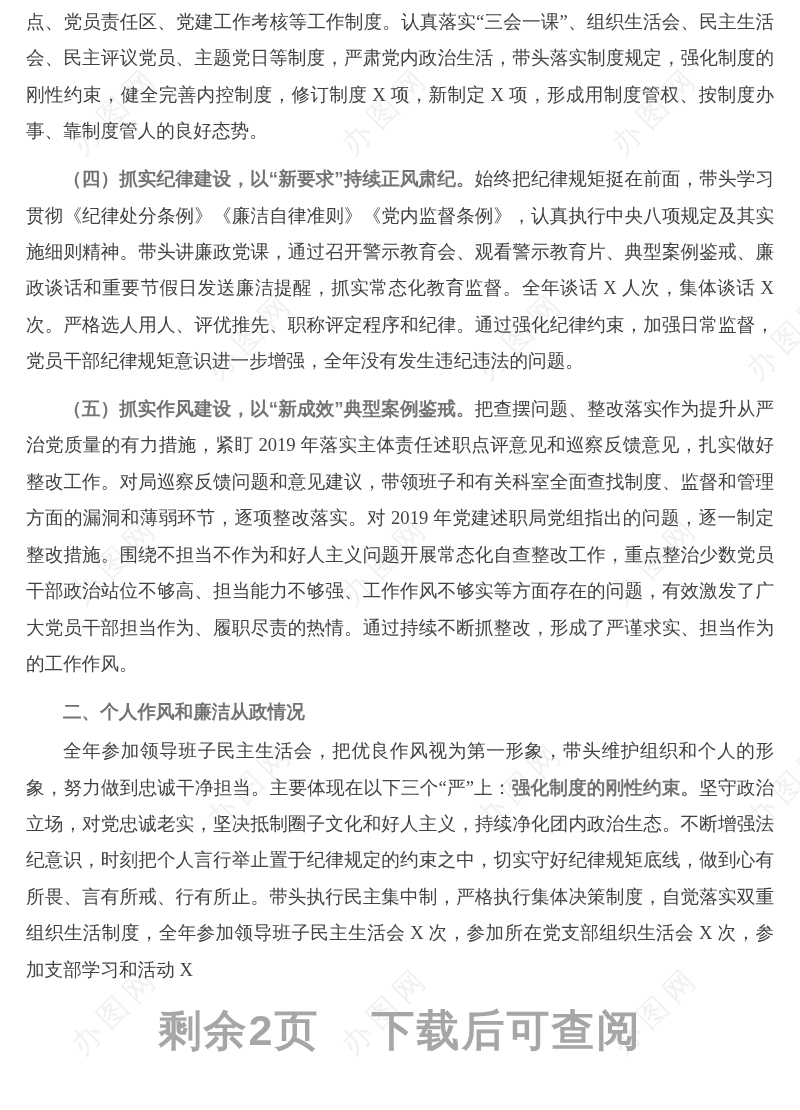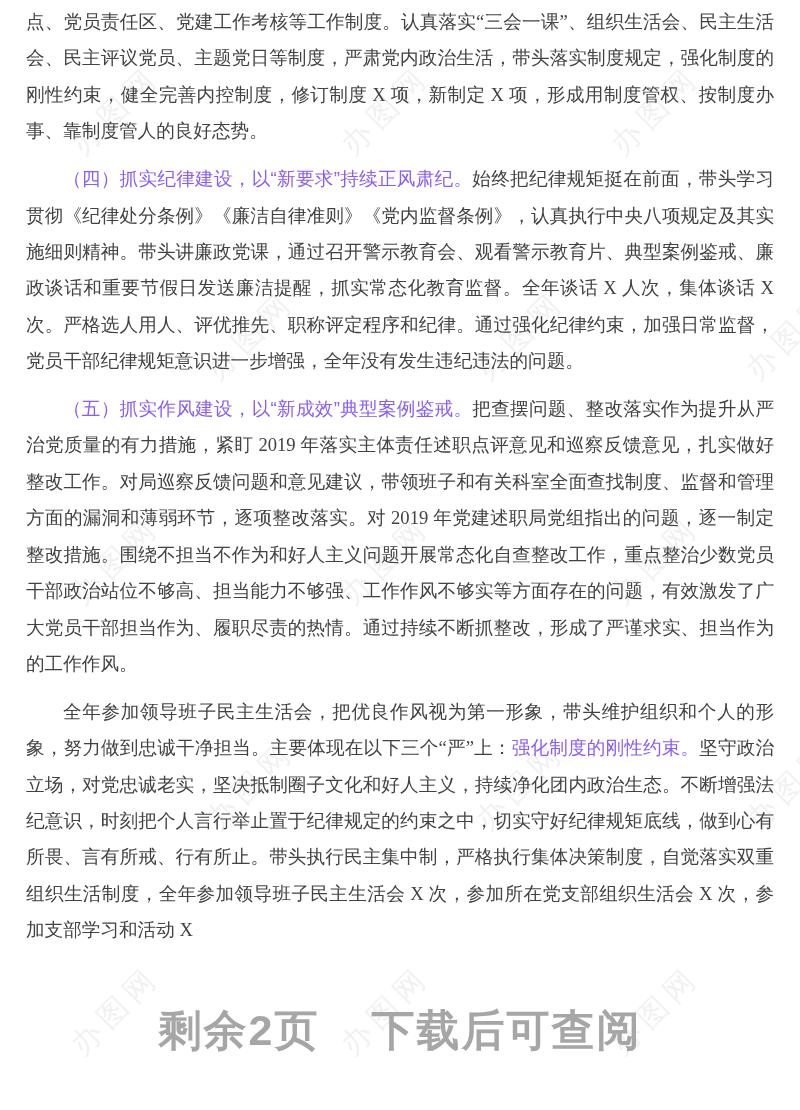--- a/index.html
+++ b/index.html
@@ -34,22 +34,22 @@
   .para {
     font-size: 18.6px;
     line-height: 36.4px;
     color: #424242;
     text-align: justify;
     margin: 0 0 11.5px 0;
     word-break: break-all;
   }
   .para.indent { text-indent: 37px; }
   .para .bold {
-    font-weight: normal;
-    color: #8b5cf6;
+    font-weight: bold;
+    color: #737373;
     font-family: "Liberation Sans", sans-serif;
   }
   .para.heading {
     font-weight: bold;
     color: #3a3a3a;
     font-family: "Liberation Sans", sans-serif;
     margin-bottom: 3px;
   }
   .footer-banner {
     position: absolute;
@@ -85,18 +85,19 @@
       <span class="wm" style="left: 465px; top: 765px;">办图网</span>
       <span class="wm" style="left: 735px; top: 765px;">办图网</span>
       <span class="wm" style="left: 60px; top: 990px;">办图网</span>
       <span class="wm" style="left: 330px; top: 990px;">办图网</span>
       <span class="wm" style="left: 600px; top: 990px;">办图网</span>
     </div>
   <div class="content" id="doc-content">
       <div class="para"><span>点、党员责任区、党建工作考核等工作制度。认真落实“三会一课”、组织生活会、民主生活会、民主评议党员、主题党日等制度，严肃党内政治生活，带头落实制度规定，强化制度的刚性约束，健全完善内控制度，修订制度 X 项，新制定 X 项，形成用制度管权、按制度办事、靠制度管人的良好态势。</span></div>
       <div class="para indent"><span class="bold">（四）抓实纪律建设，以“新要求”持续正风肃纪。</span><span>始终把纪律规矩挺在前面，带头学习贯彻《纪律处分条例》《廉洁自律准则》《党内监督条例》，认真执行中央八项规定及其实施细则精神。带头讲廉政党课，通过召开警示教育会、观看警示教育片、典型案例鉴戒、廉政谈话和重要节假日发送廉洁提醒，抓实常态化教育监督。全年谈话 X 人次，集体谈话 X 次。严格选人用人、评优推先、职称评定程序和纪律。通过强化纪律约束，加强日常监督，党员干部纪律规矩意识进一步增强，全年没有发生违纪违法的问题。</span></div>
       <div class="para indent"><span class="bold">（五）抓实作风建设，以“新成效”典型案例鉴戒。</span><span>把查摆问题、整改落实作为提升从严治党质量的有力措施，紧盯 2019 年落实主体责任述职点评意见和巡察反馈意见，扎实做好整改工作。对局巡察反馈问题和意见建议，带领班子和有关科室全面查找制度、监督和管理方面的漏洞和薄弱环节，逐项整改落实。对 2019 年党建述职局党组指出的问题，逐一制定整改措施。围绕不担当不作为和好人主义问题开展常态化自查整改工作，重点整治少数党员干部政治站位不够高、担当能力不够强、工作作风不够实等方面存在的问题，有效激发了广大党员干部担当作为、履职尽责的热情。通过持续不断抓整改，形成了严谨求实、担当作为的工作作风。</span></div>
+      <div class="para indent heading"><span class="bold">二、个人作风和廉洁从政情况</span></div>
       <div class="para indent"><span>全年参加领导班子民主生活会，把优良作风视为第一形象，带头维护组织和个人的形象，努力做到忠诚干净担当。主要体现在以下三个“严”上：</span><span class="bold">强化制度的刚性约束。</span><span>坚守政治立场，对党忠诚老实，坚决抵制圈子文化和好人主义，持续净化团内政治生态。不断增强法纪意识，时刻把个人言行举止置于纪律规定的约束之中，切实守好纪律规矩底线，做到心有所畏、言有所戒、行有所止。带头执行民主集中制，严格执行集体决策制度，自觉落实双重组织生活制度，全年参加领导班子民主生活会 X 次，参加所在党支部组织生活会 X 次，参加支部学习和活动 X</span></div>
     </div>
   <div class="footer-banner">
     <span class="remaining">剩余2页</span><span>下载后可查阅</span>
   </div>
 </div>
 
 </body></html>

